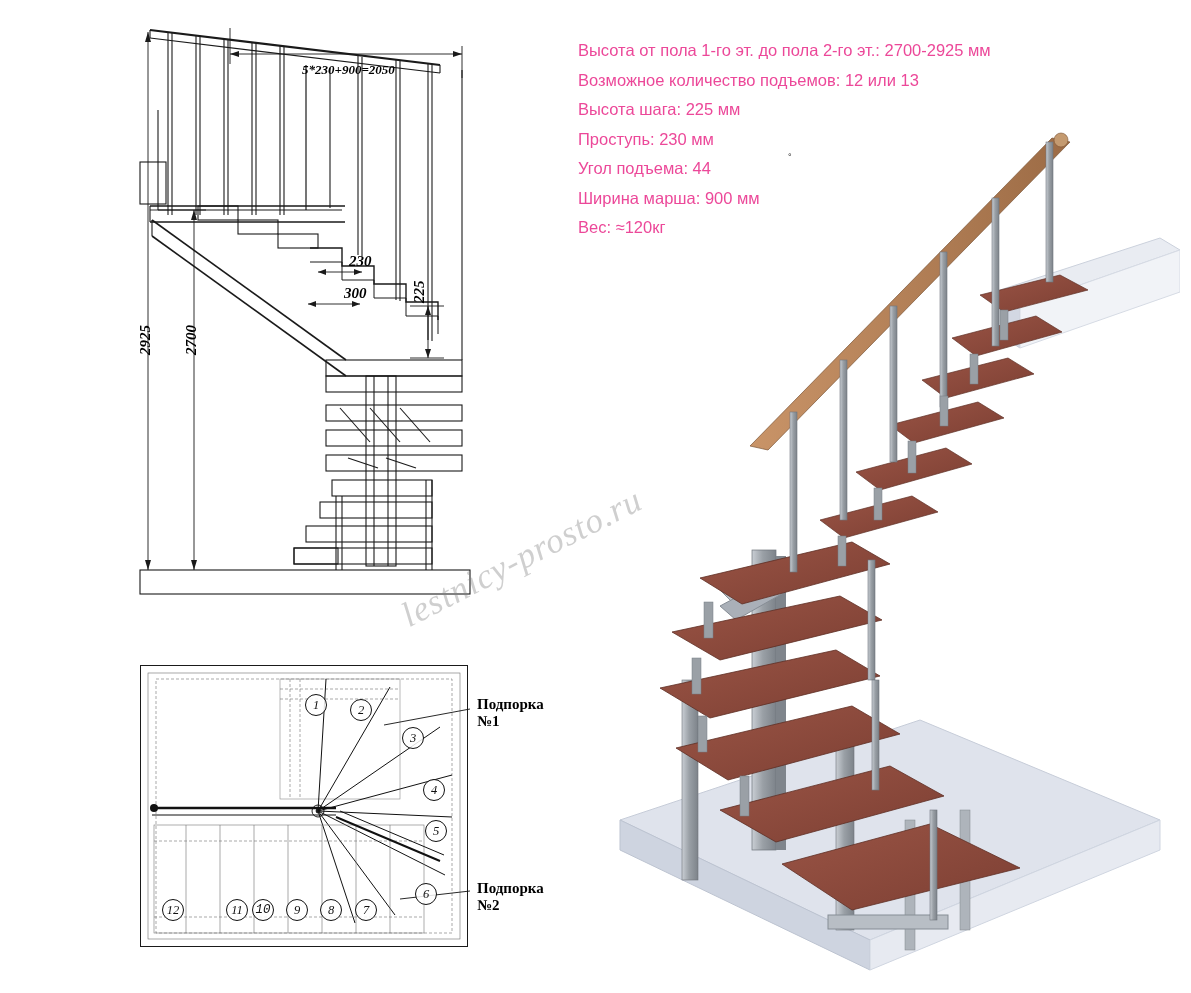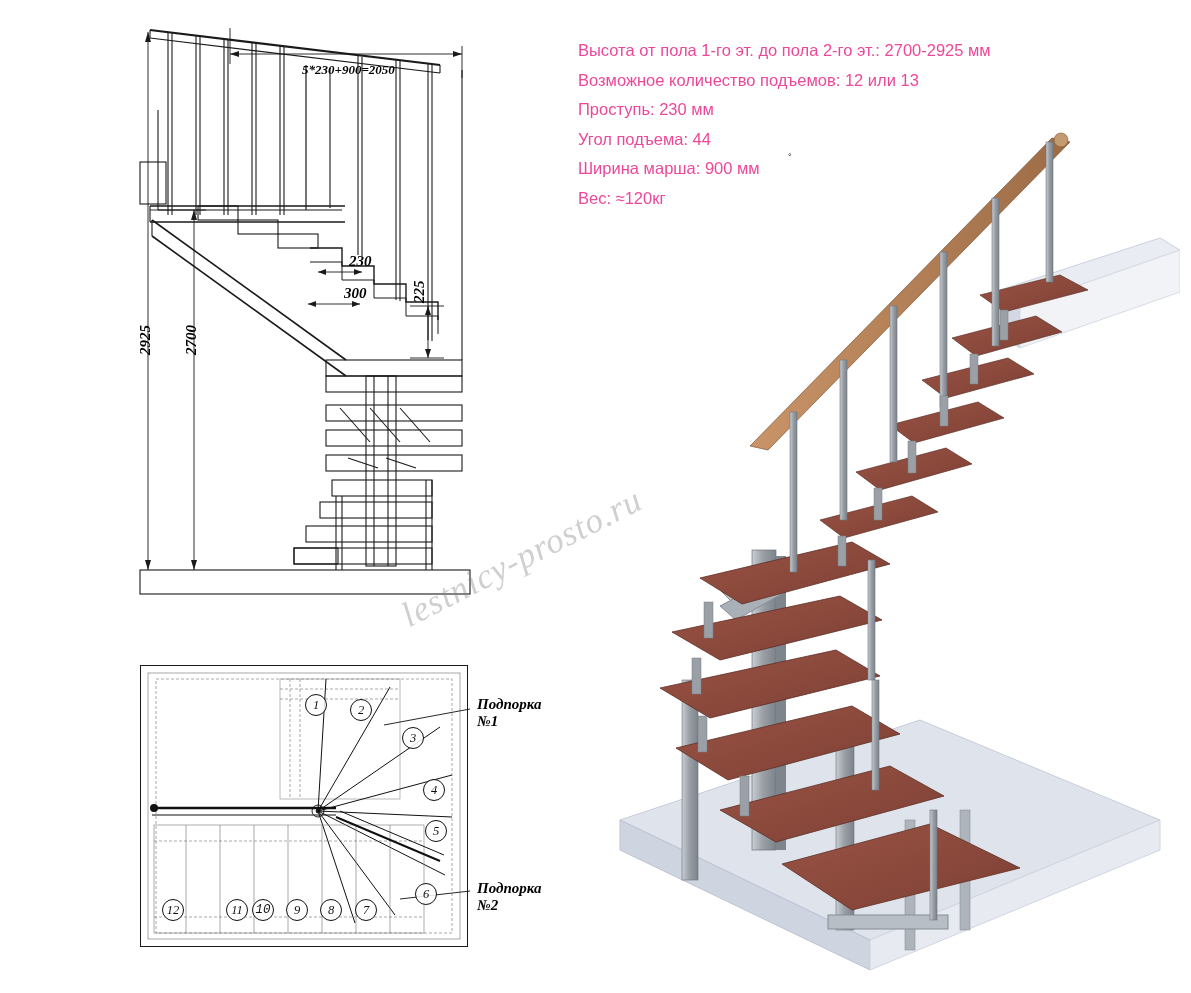--- a/index.html
+++ b/index.html
@@ -95,21 +95,20 @@
     color: #111;
     display: flex;
     align-items: center;
     justify-content: center;
     background: rgba(255,255,255,0.85);
     box-sizing: border-box;
   }
   .support-label {
     position: absolute;
     font-family: "Liberation Serif", serif;
-    font-style: italic;
     font-weight: bold;
     font-size: 15px;
     color: #000;
     line-height: 1.15;
   }
   .sup1 { left: 477px; top: 696px; }
   .sup2 { left: 477px; top: 880px; }
 
   
   .watermark {
@@ -137,20 +136,21 @@
   }
 </style>
 </head>
 <body>
 
 <div class="page">
 
   <div class="spec-list">
     <div class="spec-line">Высота от пола 1-го эт. до пола 2-го эт.: 2700-2925 мм</div>
     <div class="spec-line">Возможное количество подъемов: 12 или 13</div>
+    <div class="spec-line">Высота шага: 225 мм</div>
     <div class="spec-line">Проступь: 230 мм</div>
     <div class="spec-line">Угол подъема: 44</div>
     <div class="spec-line">Ширина марша: 900 мм</div>
     <div class="spec-line">Вес: ≈120кг</div>
   </div>
   <div class="deg-mark">°</div>
 
   <div class="elev">
     <svg width="470" height="620" viewBox="0 0 470 620">
       <g stroke="#1a1a1a" fill="none" stroke-width="1.1">

